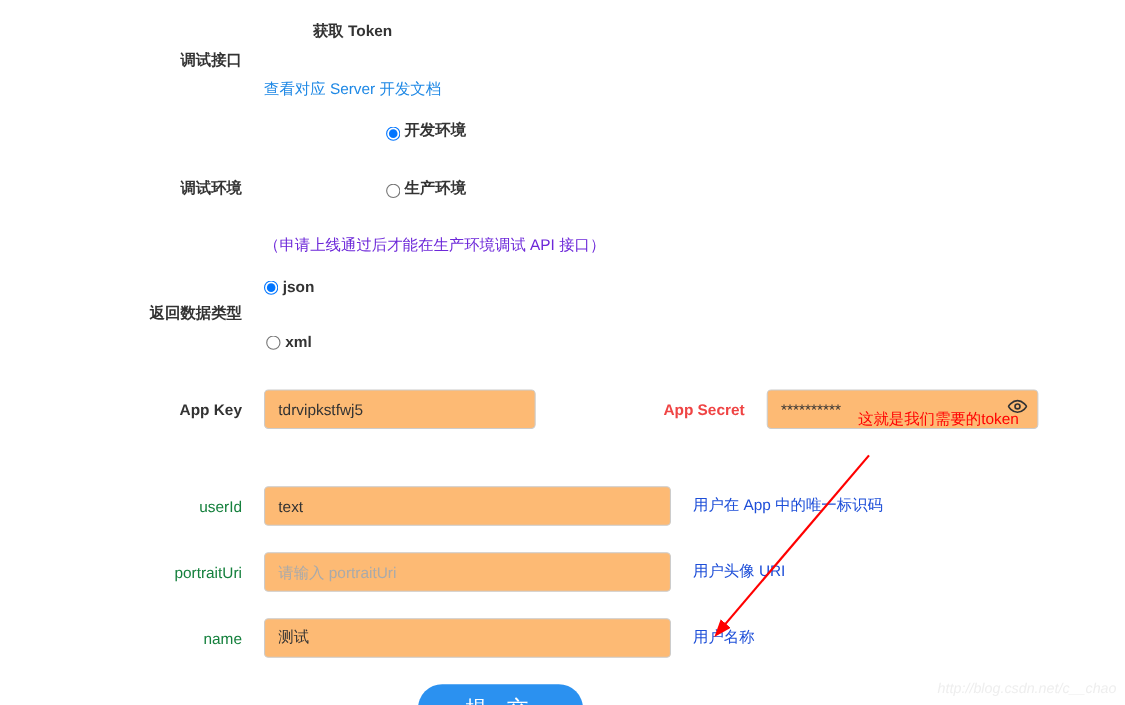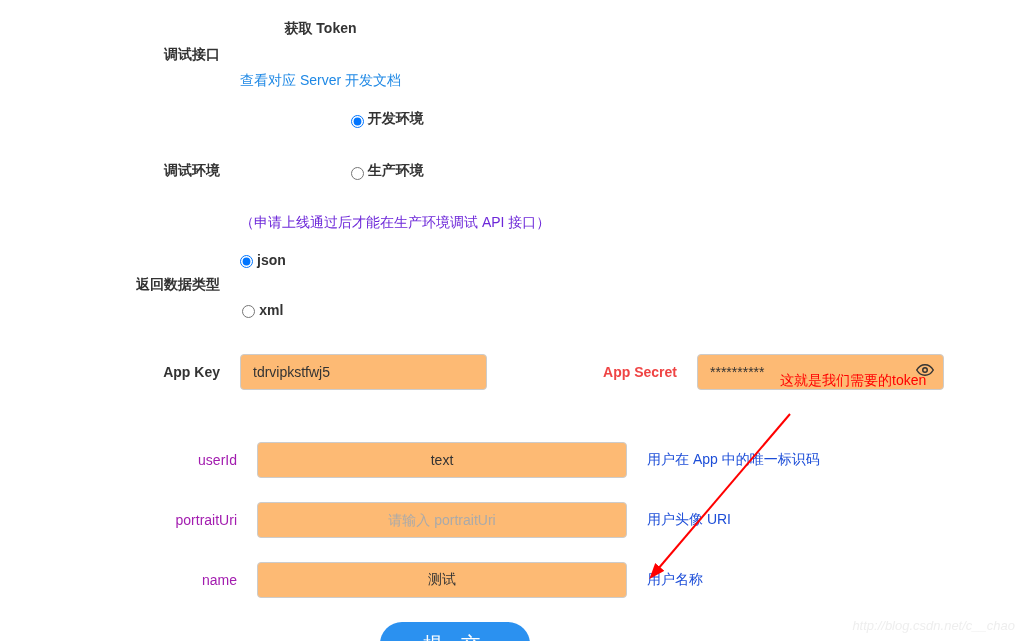--- a/index.html
+++ b/index.html
@@ -96,24 +96,23 @@
     .param-block { margin-top: 52px; }
     .param-row {
       display: flex;
       align-items: center;
       margin-bottom: 24px;
     }
     .param-label {
       width: 240px;
       text-align: right;
       padding-right: 20px;
-      color: #a21caf;
-      margin-left: 17px;
-    }
-    .param-input { width: 370px; text-align: center; }
+      color: #15803d;
+    }
+    .param-input { width: 370px; }
     .param-hint {
       margin-left: 20px;
       color: #1d4ed8;
     }
     ::placeholder { color: #aaa; }
     .submit-wrap {
       display: flex;
       justify-content: flex-start;
       padding-left: 380px;
       margin-top: 18px;

